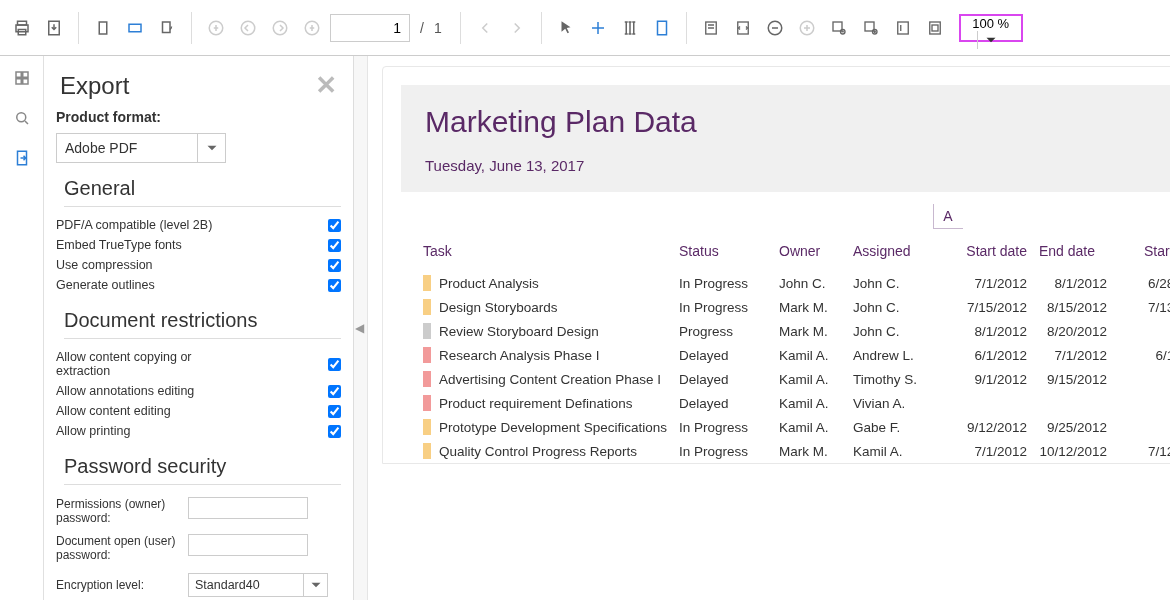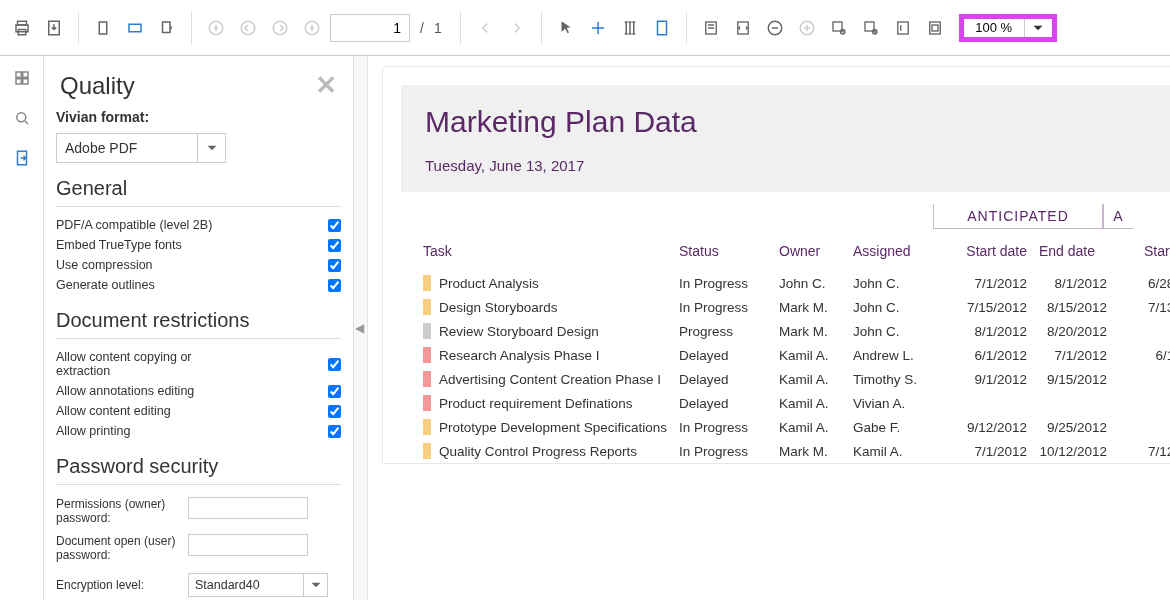--- a/index.html
+++ b/index.html
@@ -7,40 +7,40 @@
 
 
 .toolbar { height: 56px; border-bottom: 1px solid #ccc; display: flex; align-items: center; padding: 0 8px; gap: 4px; }
 .tb-btn { width: 28px; height: 28px; display: flex; align-items: center; justify-content: center; border-radius: 3px; cursor: pointer; color: #666; }
 .tb-btn.disabled { color: #ccc; cursor: default; }
 .tb-btn.active { color: #2d7fd6; }
 .tb-sep { width: 1px; height: 32px; background: #ddd; margin: 0 6px; }
 .tb-page-input { width: 80px; height: 28px; border: 1px solid #ccc; text-align: right; padding: 0 8px; font-size: 14px; }
 .tb-page-sep { margin: 0 6px; font-size: 14px; color: #555; }
 .tb-page-total { font-size: 14px; color: #555; margin-right: 8px; }
-.zoom-box { display: flex; border: 5px solid #d946ef; height: 28px; align-items: center; margin-left: 6px; }
+.zoom-box { display: flex; border: 2px solid #d946ef; height: 28px; align-items: center; margin-left: 6px; flex-direction: column; }
 .zoom-value { width: 60px; text-align: center; border: none; height: 100%; font-size: 13px; }
 .zoom-dd { width: 28px; border-left: 1px solid #ccc; display: flex; align-items: center; justify-content: center; height: 100%; cursor: pointer; }
 
 
 .main { display: flex; height: calc(600px - 56px); }
 .left-rail { width: 44px; border-right: 1px solid #e0e0e0; display: flex; flex-direction: column; align-items: center; padding-top: 10px; gap: 16px; }
 .rail-btn { width: 24px; height: 24px; display: flex; align-items: center; justify-content: center; color: #888; cursor: pointer; }
 .rail-btn.active { color: #2d7fd6; }
 
 
 .export-panel { width: 310px; border-right: 1px solid #ddd; display: flex; flex-direction: column; overflow-y: auto; }
 .export-hdr { display: flex; align-items: center; justify-content: space-between; padding: 14px 16px 8px 16px; }
 .export-hdr h2 { font-size: 24px; font-weight: normal; color: #333; }
 .close-x { font-size: 26px; color: #bbb; cursor: pointer; font-weight: bold; }
 .export-body { padding: 0 12px 12px 12px; }
 .exp-label { font-weight: bold; font-size: 14px; margin-bottom: 8px; display: block; }
 .format-dd { width: 170px; height: 30px; border: 1px solid #ccc; display: flex; align-items: center; padding: 0 8px; position: relative; font-size: 14px; cursor: pointer; }
 .format-dd .dd-arrow { position: absolute; right: 0; top: 0; width: 28px; height: 100%; border-left: 1px solid #ccc; display: flex; align-items: center; justify-content: center; }
-.section-title { font-size: 20px; font-weight: normal; color: #333; margin: 14px 0 8px 0; border-bottom: 1px solid #ddd; padding-bottom: 6px; }
+.section-title { font-size: 20px; font-weight: normal; color: #333; margin: 14px 0 8px 8px; border-bottom: 1px solid #ddd; padding-bottom: 6px; }
 .opt-row { display: flex; align-items: center; justify-content: space-between; padding: 3px 0; font-size: 12.5px; }
 .opt-row label { flex: 0 0 160px; }
 .opt-row input[type=checkbox] { margin-left: 8px; }
 .pw-row { display: flex; padding: 4px 0; font-size: 12px; gap: 8px; }
 .pw-row label { flex: 0 0 124px; line-height: 1.2; }
 .pw-row input[type=text] { width: 120px; height: 22px; border: 1px solid #ccc; padding: 0 4px; font-size: 12px; }
 .enc-row { display: flex; align-items: center; padding: 6px 0; font-size: 12px; gap: 8px; }
 .enc-row label { flex: 0 0 124px; }
 .enc-dd { width: 140px; height: 24px; border: 1px solid #ccc; display: flex; align-items: center; padding: 0 6px; position: relative; font-size: 12.5px; cursor: pointer; }
 .enc-dd .dd-arrow { position: absolute; right: 0; top: 0; width: 24px; height: 100%; border-left: 1px solid #ccc; display: flex; align-items: center; justify-content: center; }
@@ -260,25 +260,25 @@
     <div class="rail-btn active">
         <svg viewBox="0 0 24 24" fill="none" stroke="currentColor" stroke-width="2">
           <rect x="6" y="3" width="12" height="18"></rect>
           <path d="M10 12h7m-3-3l3 3-3 3"></path>
         </svg>
       </div>
   </div>
 
   <div class="export-panel">
     <div class="export-hdr">
-      <h2>Quality</h2>
+      <h2>Export</h2>
       <span class="close-x">✕</span>
     </div>
     <div class="export-body">
-      <span class="exp-label">Vivian format:</span>
+      <span class="exp-label">Product format:</span>
       <div class="format-dd">
         <span>Adobe PDF</span>
         <div class="dd-arrow">
             <svg viewBox="0 0 24 24" width="12" height="12" fill="#666">
               <path d="M6 9l6 6 6-6z"></path>
             </svg>
           </div>
       </div>
 
       <div class="section-title">General</div>
@@ -351,21 +351,20 @@
   <div class="doc-area">
     <div class="doc-page">
       <div class="doc-hdr-band" style="position:relative;">
         <div class="doc-title">Marketing Plan Data</div>
         <div class="doc-date">Tuesday, June 13, 2017</div>
 
       </div>
       <div class="table-wrap">
         <div class="grp-hdr">
           <div class="spacer"></div>
-          <div class="grp">ANTICIPATED</div>
           <div class="grp" style="width:30px;border-right:none;">A</div>
         </div>
         <div class="col-hdr">
           <div class="c-task">Task</div>
           <div class="c-status">Status</div>
           <div class="c-owner">Owner</div>
           <div class="c-assigned">Assigned</div>
           <div class="c-start1">Start date</div>
           <div class="c-end1">End date</div>
           <div class="c-start2">Start da</div>

